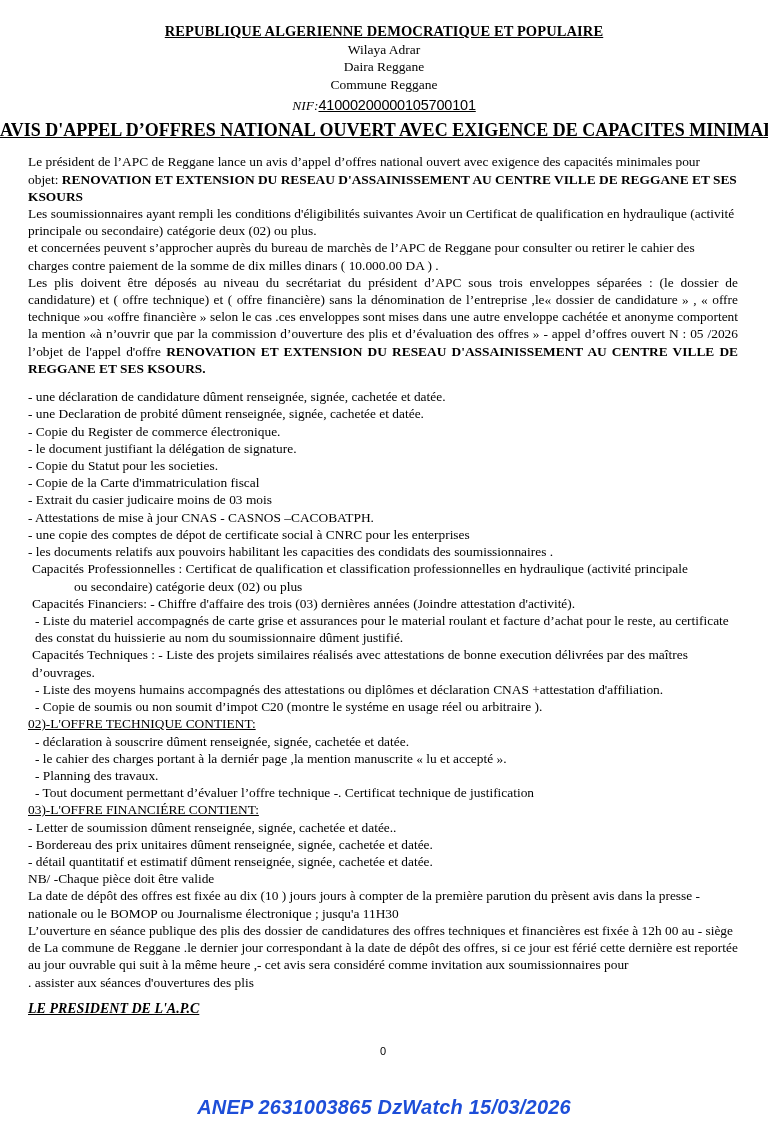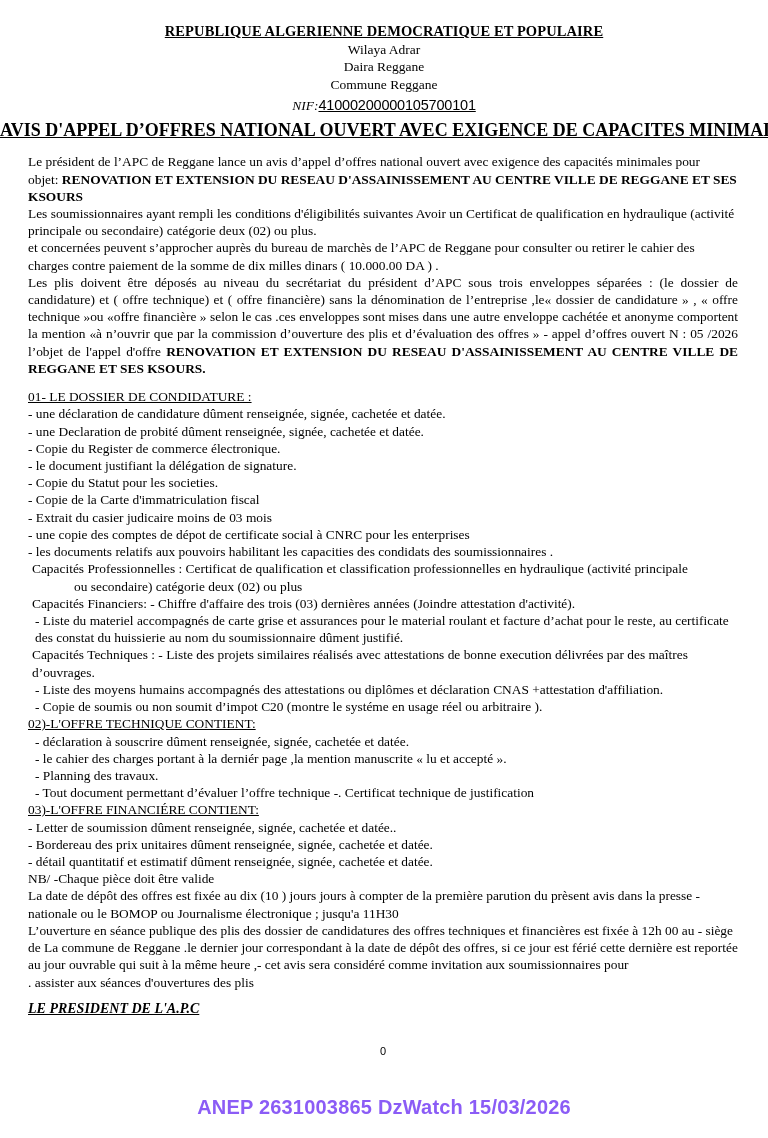--- a/index.html
+++ b/index.html
@@ -159,28 +159,28 @@
     </p>
 
     <p class="para-left">Les soumissionnaires ayant rempli les conditions d'éligibilités suivantes Avoir un Certificat de qualification en hydraulique (activité principale ou secondaire) catégorie deux (02) ou plus.</p>
 
     <p class="para-left">et concernées peuvent s’approcher auprès du bureau de marchès de l’APC de Reggane pour consulter ou retirer  le cahier des charges contre paiement de la somme de dix milles dinars    ( 10.000.00 DA ) .</p>
 
     <p class="para"><span>Les plis doivent être déposés au niveau du secrétariat du président d’APC   sous trois enveloppes séparées : (le dossier de candidature) et ( offre technique) et ( offre financière) sans la dénomination de l’entreprise ,le« dossier de candidature »  , « offre  technique »ou «offre  financière »  selon  le  cas  .ces  enveloppes  sont  mises  dans   une  autre  enveloppe cachétée et anonyme    comportent la mention «à n’ouvrir que par la commission d’ouverture des plis et d’évaluation des offres » -   appel d’offres ouvert   N : 05 /2026   l’objet de l'appel d'offre</span> <span class="b">RENOVATION ET EXTENSION DU RESEAU D'ASSAINISSEMENT AU CENTRE VILLE DE REGGANE ET SES KSOURS.</span></p>
 
     <div class="gap"></div>
 
-    <p class="sec-head">01- LE DOSSIER DE CONDIDATURE  :</p>
     <p class="para-left">- une déclaration de candidature dûment renseignée, signée, cachetée et datée.</p>
     <p class="para-left">- une Declaration de probité dûment renseignée, signée, cachetée et datée.</p>
     <p class="para-left">-  Copie du Register de commerce électronique.</p>
     <p class="para-left">- le document justifiant la délégation de signature.</p>
     <p class="para-left">- Copie du  Statut pour les societies.</p>
     <p class="para-left">- Copie de la  Carte d'immatriculation fiscal</p>
     <p class="para-left">- Extrait du casier judicaire moins de 03 mois</p>
+    <p class="para-left">- Attestations de mise à jour CNAS - CASNOS –CACOBATPH.</p>
     <p class="para-left">- une copie des comptes  de dépot de certificate  social à CNRC pour les enterprises</p>
     <p class="para-left">- les documents  relatifs aux pouvoirs  habilitant  les capacities des condidats  des soumissionnaires .</p>
 
     <p class="para-left indent-1">Capacités Professionnelles : Certificat de qualification et classification professionnelles en hydraulique  (activité principale</p>
     <p class="para-left">
         <span class="center-sub">ou secondaire) catégorie deux (02) ou plus</span>
       </p>
     <p class="para-left indent-1">Capacités Financiers: - Chiffre d'affaire des trois (03) dernières années (Joindre attestation d'activité).</p>
     <p class="para-left indent-2">- Liste du materiel  accompagnés de carte grise et assurances pour le  material roulant et facture d’achat pour le reste, au certificate  des constat du  huissierie au   nom du soumissionnaire dûment  justifié.</p>
     <p class="para-left indent-1">Capacités Techniques : - Liste des projets similaires réalisés avec attestations de bonne execution délivrées par des  maîtres d’ouvrages.</p>
@@ -201,15 +201,15 @@
     <p class="para-left">NB/ -Chaque pièce doit être valide</p>
     <p class="para-left">La date de dépôt des offres est fixée  au  dix (10 ) jours  jours à compter de la première parution  du prèsent avis dans la presse - nationale ou le BOMOP ou Journalisme électronique   ; jusqu'a 11H30</p>
     <p class="para-left">L’ouverture  en séance publique des plis des dossier de candidatures des offres techniques et financières est fixée à 12h 00 au  - siège de La commune de Reggane .le dernier jour correspondant à la date de dépôt  des offres, si ce jour est férié cette dernière est reportée au jour ouvrable qui suit à la même heure ,- cet avis sera considéré comme invitation aux soumissionnaires pour</p>
     <p class="para-left">.   assister aux  séances  d'ouvertures des plis</p>
 
     <div class="signature">LE  PRESIDENT DE L'A.P.C</div>
 
     <div class="page-marker">0</div>
   </div>
 
-  <div class="footer" style="color: #8b5cf6;">ANEP 2631003865 DzWatch 15/03/2026</div>
+  <div class="footer" style="color: #1d4ed8; font-style: italic;">ANEP 2631003865 DzWatch 15/03/2026</div>
 
 </div>
 
 </body></html>

